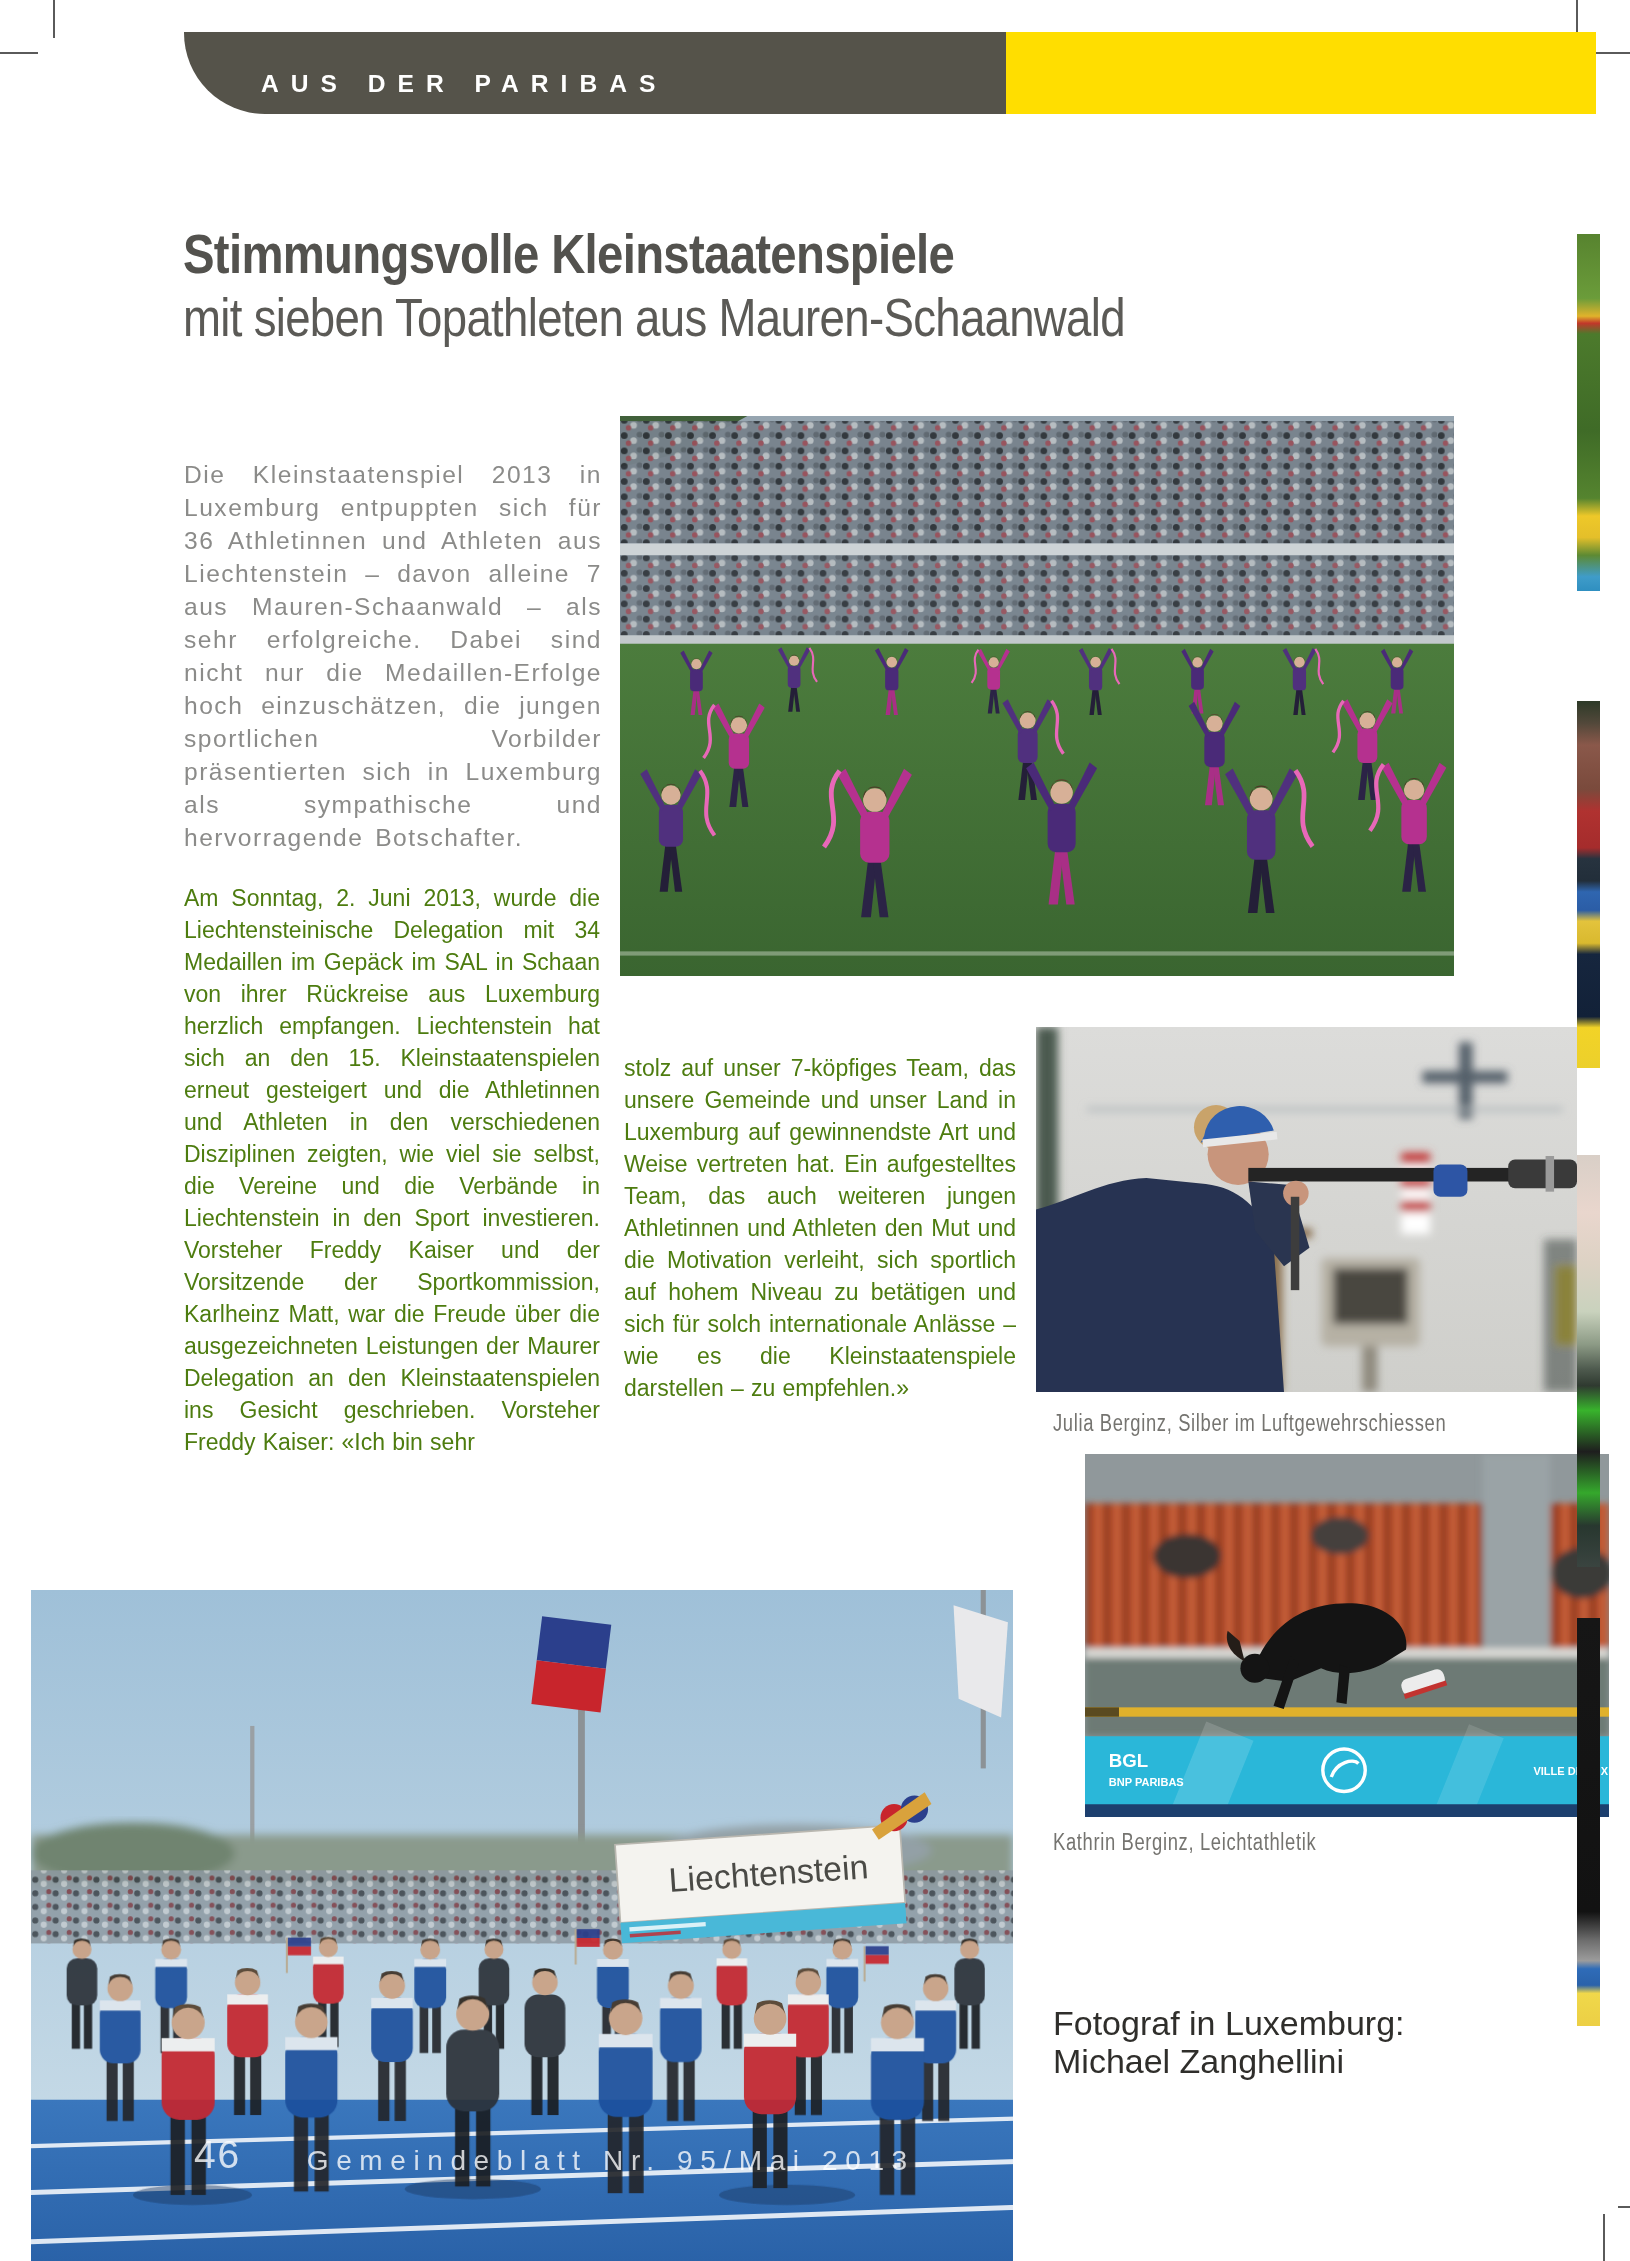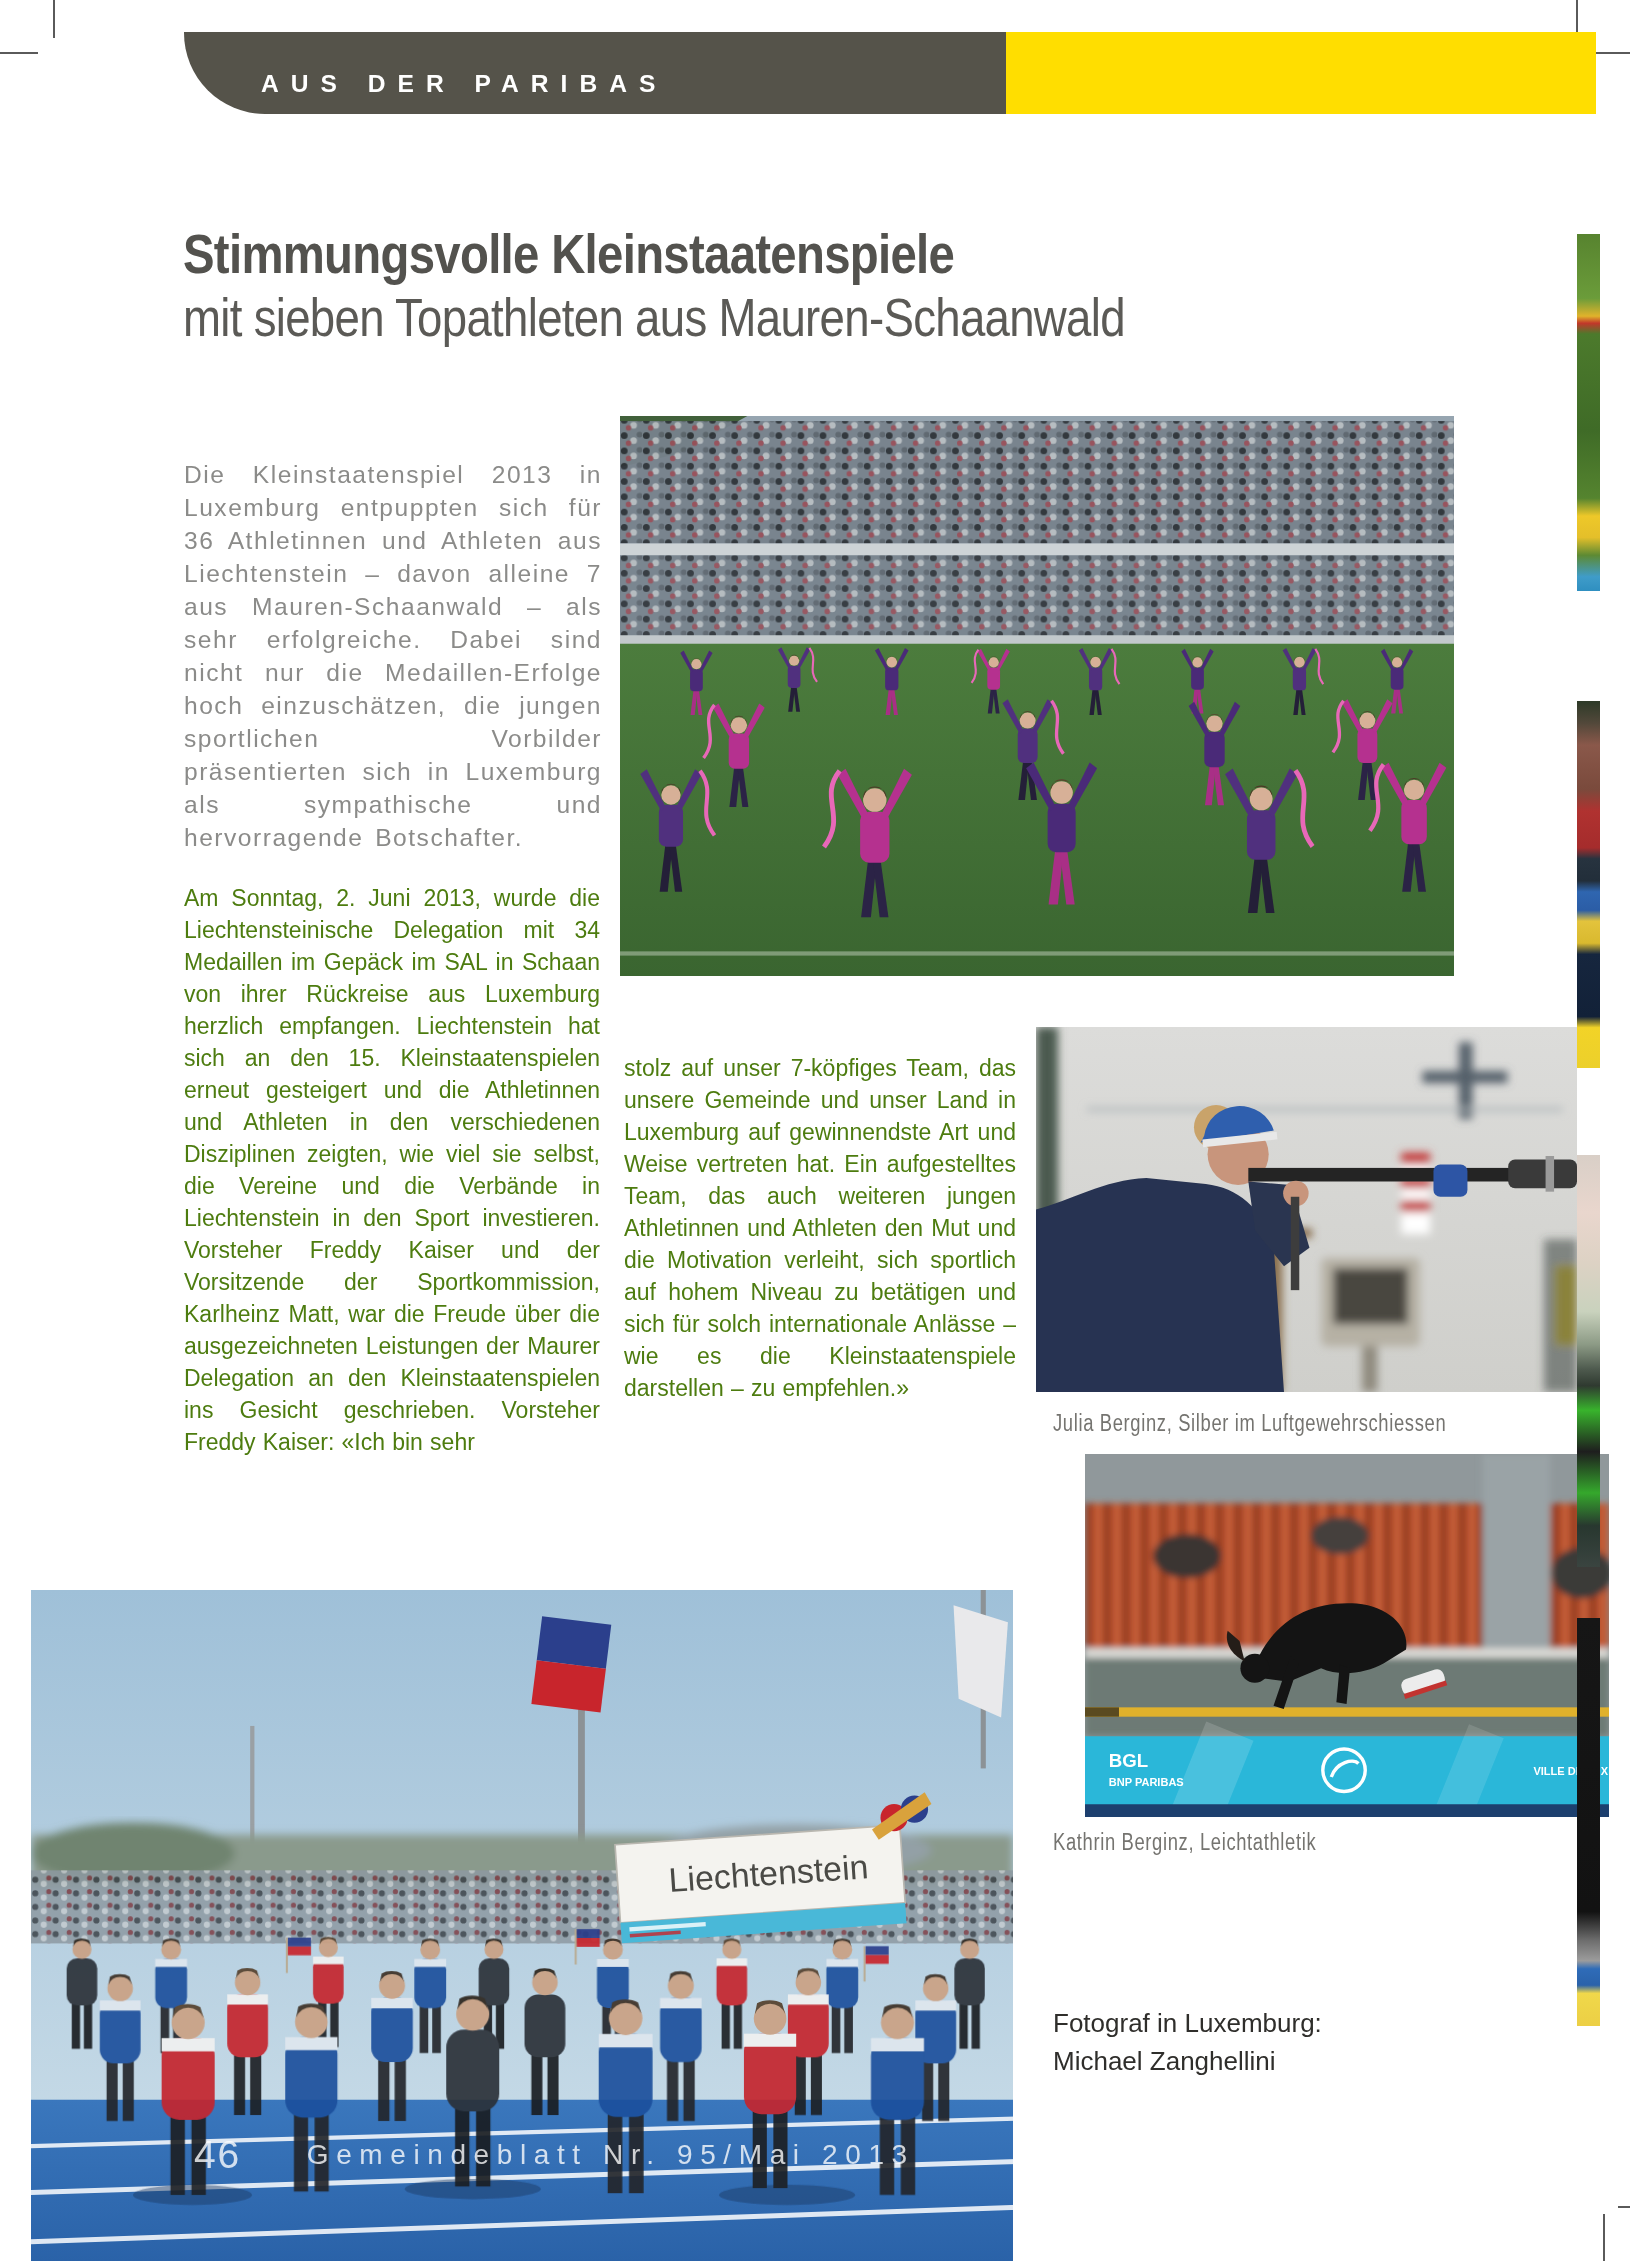--- a/index.html
+++ b/index.html
@@ -24,21 +24,21 @@
 
   
   .lead{position:absolute;left:184px;top:410px;width:418px;color:#8b8b89;font-size:24.6px;
         line-height:33px;letter-spacing:1.5px;word-spacing:3.4px;text-align:justify;margin-top:48px;}
   .bodycol{color:#4d7c0f;font-size:23px;line-height:32px;text-align:justify;word-spacing:0.8px;}
   .col1{position:absolute;left:184px;top:859px;width:416px;}
   .col2{position:absolute;left:624px;top:1029px;width:392px;}
 
   .caption{position:absolute;color:#757470;font-size:23px;transform:scaleX(.8);
            transform-origin:left top;white-space:nowrap;letter-spacing:0.8px;}
-  .credit{position:absolute;left:1053px;top:2004px;color:#2f2e2b;font-size:26px;
+  .credit{position:absolute;left:1053px;top:2004px;color:#2f2e2b;font-size:34px;
           line-height:38px;white-space:pre-line;}
 
   .photo{position:absolute;overflow:hidden;}
   .photo svg{display:block;width:100%;height:100%;}
 
   
   .strip{position:absolute;width:23px;left:1577px;}
   .stripA{top:234px;height:357px;
     background:linear-gradient(180deg,#57832f 0%,#6b9c3a 18%,#e0b32b 23%,#c2372a 25%,#4c7a2c 28%,
                #3f6b27 55%,#55842f 74%,#eec829 79%,#e4bf2a 85%,#5d8a33 90%,#3f9cc9 96%,#2f8fc0 100%);}
@@ -47,21 +47,21 @@
                #a52c2c 40%,#27333f 43%,#222e3a 49%,#2f66b0 52%,#2b5da6 57%,#e3c33c 60%,#d9b92f 66%,
                #16263e 69%,#122138 86%,#f2d327 89%,#ecd02b 100%);}
   .stripC{top:1155px;height:412px;
     background:linear-gradient(180deg,#d9cfc7 0%,#e9d6cd 14%,#ddd2c4 26%,#c9d2bd 38%,#8c9a85 46%,
                #4e5a4e 52%,#2f3a30 56%,#38b32c 62%,#1e1e1e 72%,#35a82c 82%,#28372f 90%,#3a4440 100%);}
   .stripD{top:1618px;height:408px;
     background:linear-gradient(180deg,#161616 0%,#121212 72%,#6d6d6d 79%,#9c9c9c 84%,#2f6cb8 86%,
                #2a62aa 90%,#f0d84a 92%,#eccf45 100%);}
 
   
-  .footer{position:absolute;left:194px;top:2133px;display:flex;align-items:center;gap:66px;
+  .footer{position:absolute;left:194px;top:2133px;display:flex;align-items:flex-end;gap:66px;
           color:rgba(255,255,255,.78);}
   .footer .num{font-size:39px;letter-spacing:1.7px;}
   .footer .issue{font-size:28px;letter-spacing:7.6px;}
 </style>
 </head>
 <body>
 
 <div class="page">
 
   <div class="cropmark" style="left:53px;top:0;width:1.7px;height:38px;"></div>

